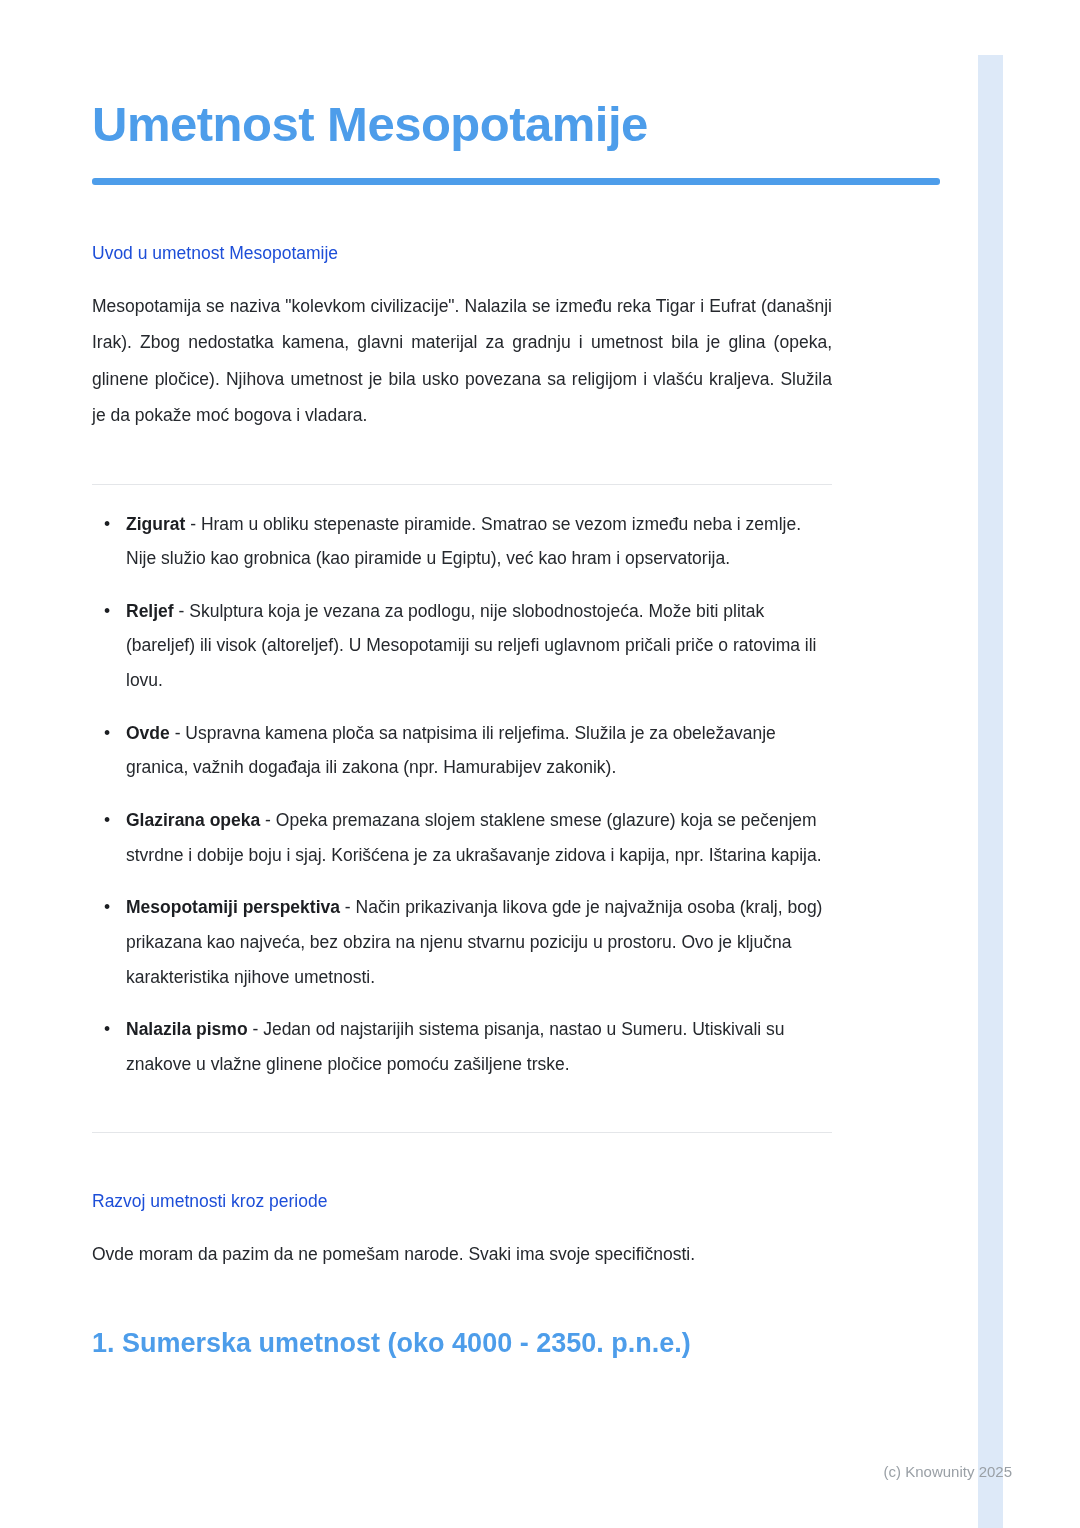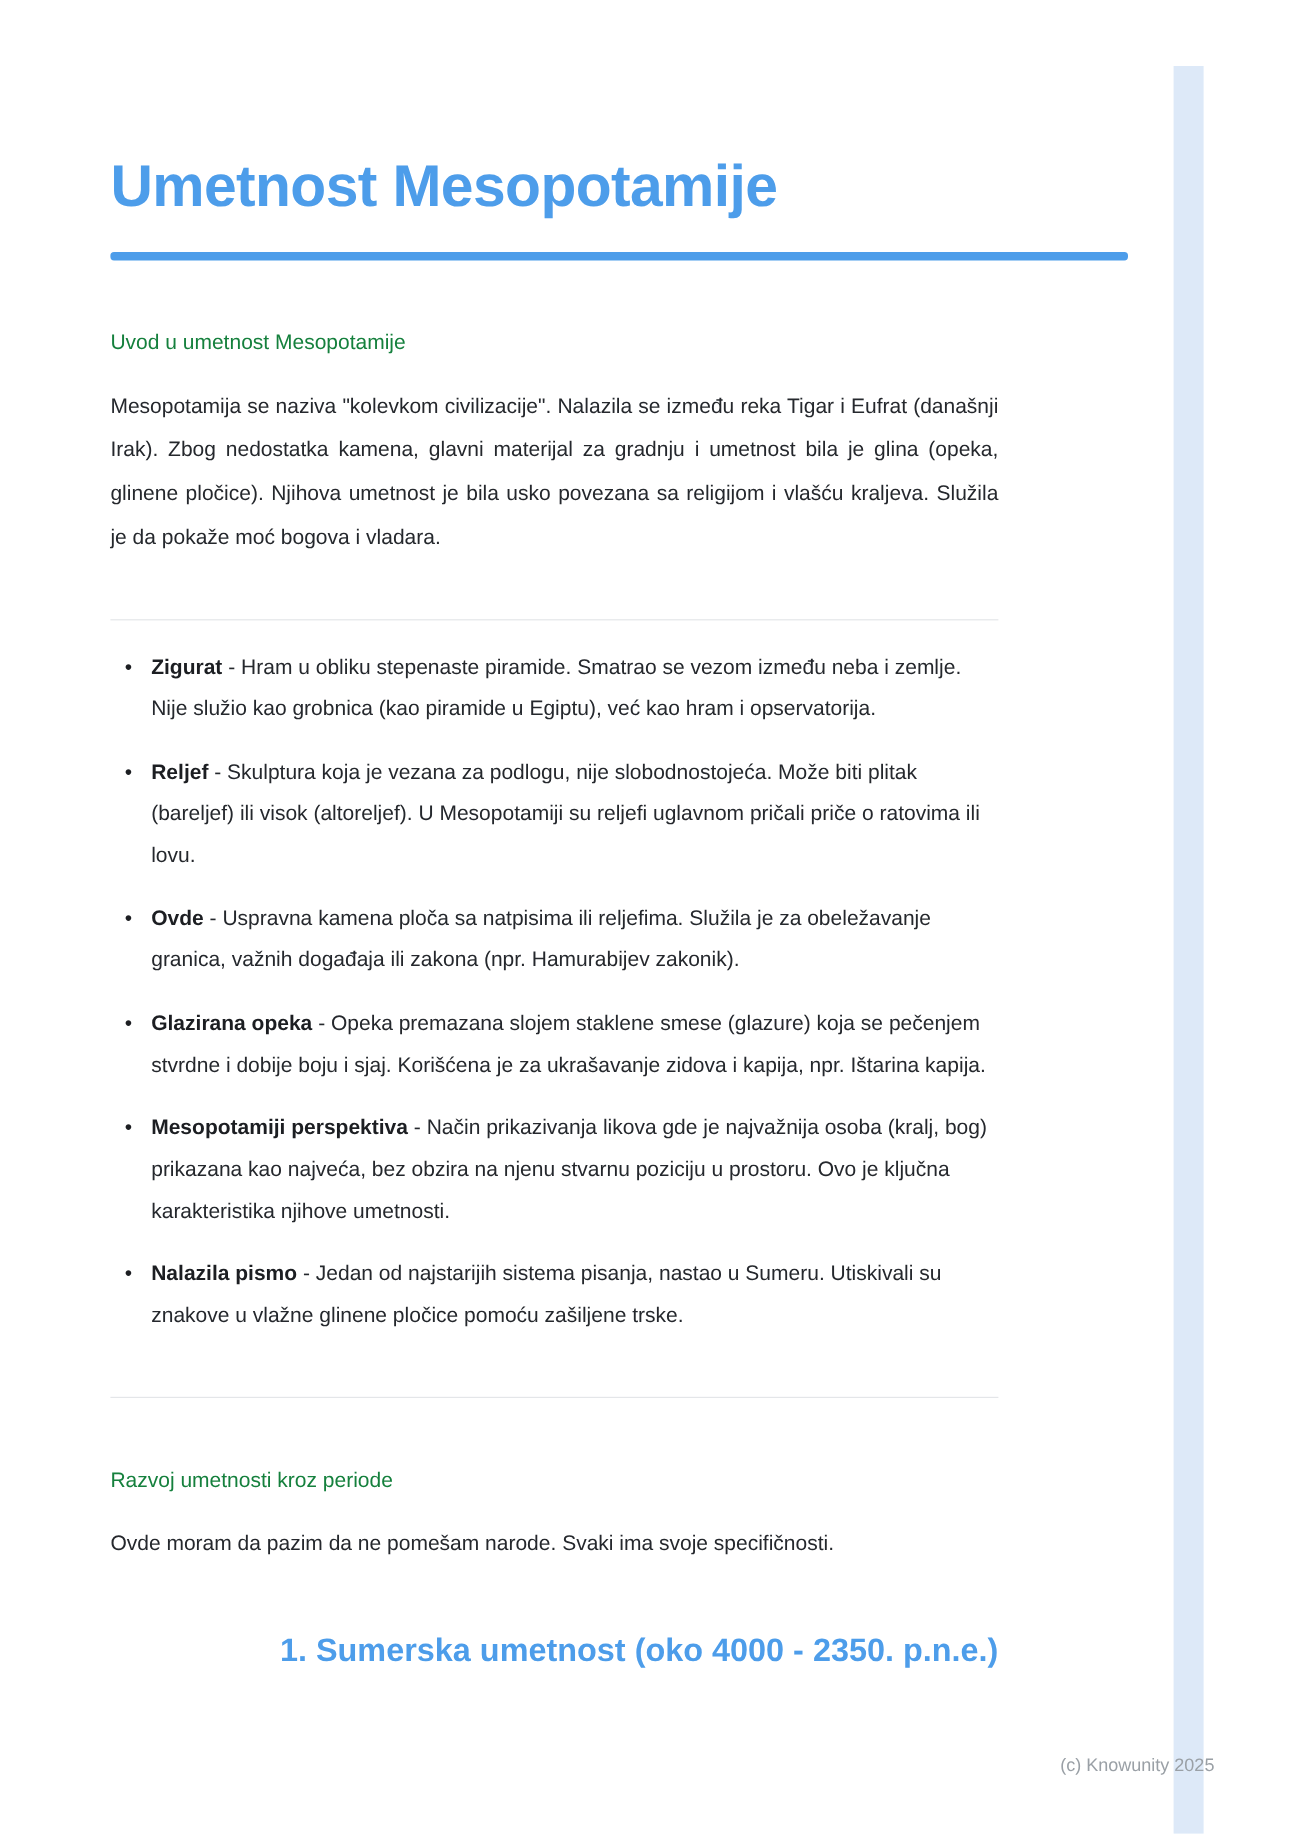--- a/index.html
+++ b/index.html
@@ -13,42 +13,41 @@
     font-family: "Liberation Sans", sans-serif;
     color: #212429;
     position: relative;
     overflow: hidden;
   }
   .content {
     position: absolute;
     left: 92px;
     top: 0;
     width: 740px;
-    margin-top: 32px;
   }
   .doc-title {
     margin: 96px 0 0 0;
     font-size: 49px;
     font-weight: 800;
     letter-spacing: -0.5px;
     color: #4D9DEA;
   }
   .title-rule {
     width: 848px;
     height: 7px;
     background: #4D9DEA;
     border-radius: 3px;
     margin-top: 26px;
     margin-bottom: 0;
     border: none;
   }
   .section-heading {
     font-size: 17.5px;
     font-weight: 400;
-    color: #15803d;
+    color: #1d4ed8;
     margin: 58px 0 0 0;
   }
   .body-paragraph {
     font-size: 17.5px;
     line-height: 2.08;
     margin: 24px 0 0 0;
     color: #25282d;
   }
   .justified {
     text-align: justify;
@@ -80,21 +79,20 @@
   }
   ul.key-terms li b {
     font-weight: 700;
     color: #1c1e22;
   }
   .period-heading {
     margin: 56px 0 0 0;
     font-size: 27px;
     font-weight: 700;
     color: #4D9DEA;
-    text-align: right;
   }
   .side-strip {
     position: absolute;
     left: 978px;
     top: 55px;
     width: 25px;
     height: 1473px;
     background: #dde9f8;
   }
   .footer-credit {

